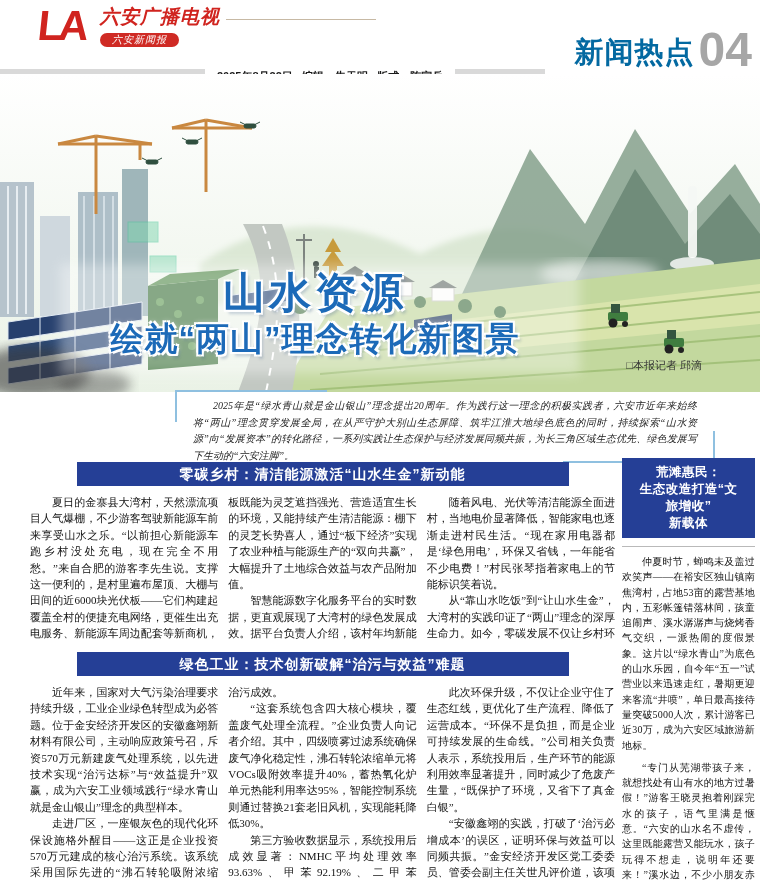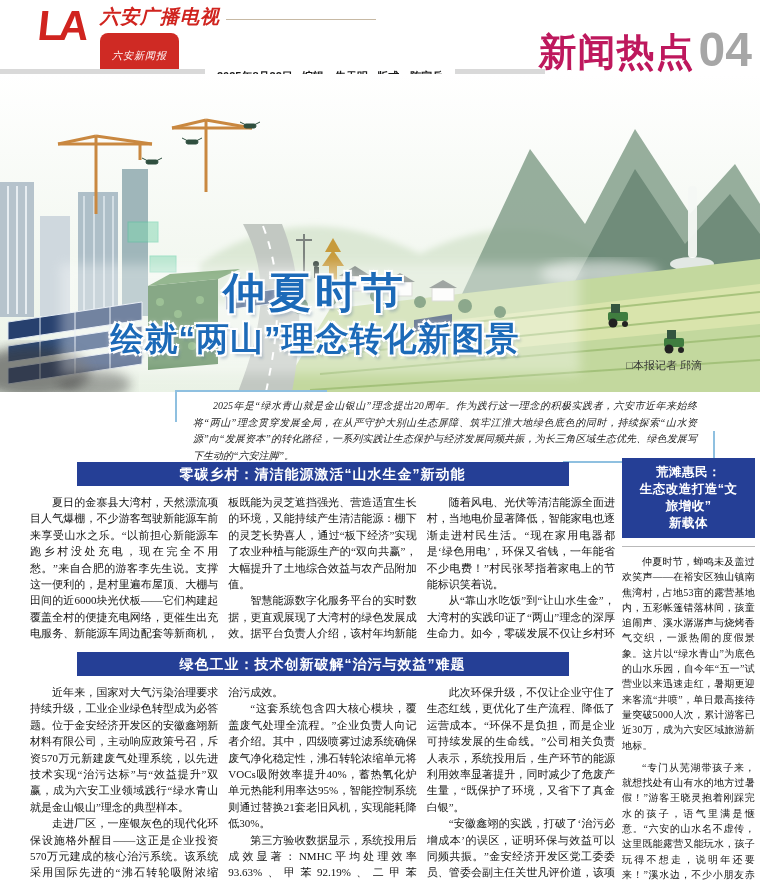--- a/index.html
+++ b/index.html
@@ -18,26 +18,26 @@
     letter-spacing:-5px; transform:skewX(-6deg); padding-right:8px;
   }
   .brand-col { margin-left:8px; }
   .brand-cn {
     color:#d0241f; font-weight:bold; font-size:19px; line-height:22px;
     font-style:italic; letter-spacing:1px;
   }
   .brand-line { display:inline-block; width:150px; height:1px; background:#c7b9a4; vertical-align:middle; margin-left:6px; }
   .badge {
     display:inline-block; margin-top:5px; background:#cf2a24; color:#fff;
-    font-size:10px; line-height:14px; padding:16px 12px; border-radius:8px;
+    font-size:10px; line-height:14px; padding:0 12px; border-radius:8px;
     font-style:italic; letter-spacing:1px;
   }
   .page-tag { position:absolute; right:8px; top:28px; display:flex; align-items:flex-end;
     font-family:"Liberation Sans","DejaVu Sans",sans-serif; }
-  .page-tag .tag-name { font-size:38px; font-weight:900; color:#be185d; line-height:40px; letter-spacing:1px; }
+  .page-tag .tag-name { font-size:29px; font-weight:900; color:#0369a1; line-height:40px; letter-spacing:1px; }
   .page-tag .tag-num { font-size:48px; font-weight:900; color:#a6a6a6; line-height:44px; margin-left:4px; }
   .dateline { position:absolute; left:0; top:69px; width:545px; display:flex; align-items:flex-start; }
   .dateline .bar { height:7px; background:#d9d9d9; }
   .dateline .bar.left { width:205px; }
   .dateline .bar.right { flex:1; }
   .dateline .date-text {
     font-family:"Liberation Sans","DejaVu Sans",sans-serif;
     font-weight:bold; font-size:11px; color:#1a1a1a; padding:0 12px; white-space:nowrap;
   }
   
@@ -263,21 +263,21 @@
         <circle cx="669" cy="275" r="4.5" fill="#222"></circle>
           <circle cx="681" cy="276" r="3" fill="#222"></circle>
       </g>
 
       <ellipse cx="32" cy="298" rx="58" ry="26" fill="#3a3a3a" opacity="0.6" filter="url(#blur6)"></ellipse>
       <ellipse cx="95" cy="310" rx="36" ry="16" fill="#4a4a4a" opacity="0.45" filter="url(#blur6)"></ellipse>
 
       <rect x="60" y="190" width="520" height="110" fill="#ffffff" opacity="0.35" filter="url(#blur6)"></rect>
     </svg>
     <div class="headline">
-      <div class="hl1">仲夏时节</div>
+      <div class="hl1">山水资源</div>
       <div class="hl2">绘就“两山”理念转化新图景</div>
     </div>
     <div class="byline">□本报记者 邱滴</div>
   </div>
 
   <div class="lead">
     <p>2025年是“绿水青山就是金山银山”理念提出20周年。作为践行这一理念的积极实践者，六安市近年来始终将“两山”理念贯穿发展全局，在从严守护大别山生态屏障、筑牢江淮大地绿色底色的同时，持续探索“山水资源”向“发展资本”的转化路径，一系列实践让生态保护与经济发展同频共振，为长三角区域生态优先、绿色发展写下生动的“六安注脚”。</p>
   </div>
 
   <div class="main">

